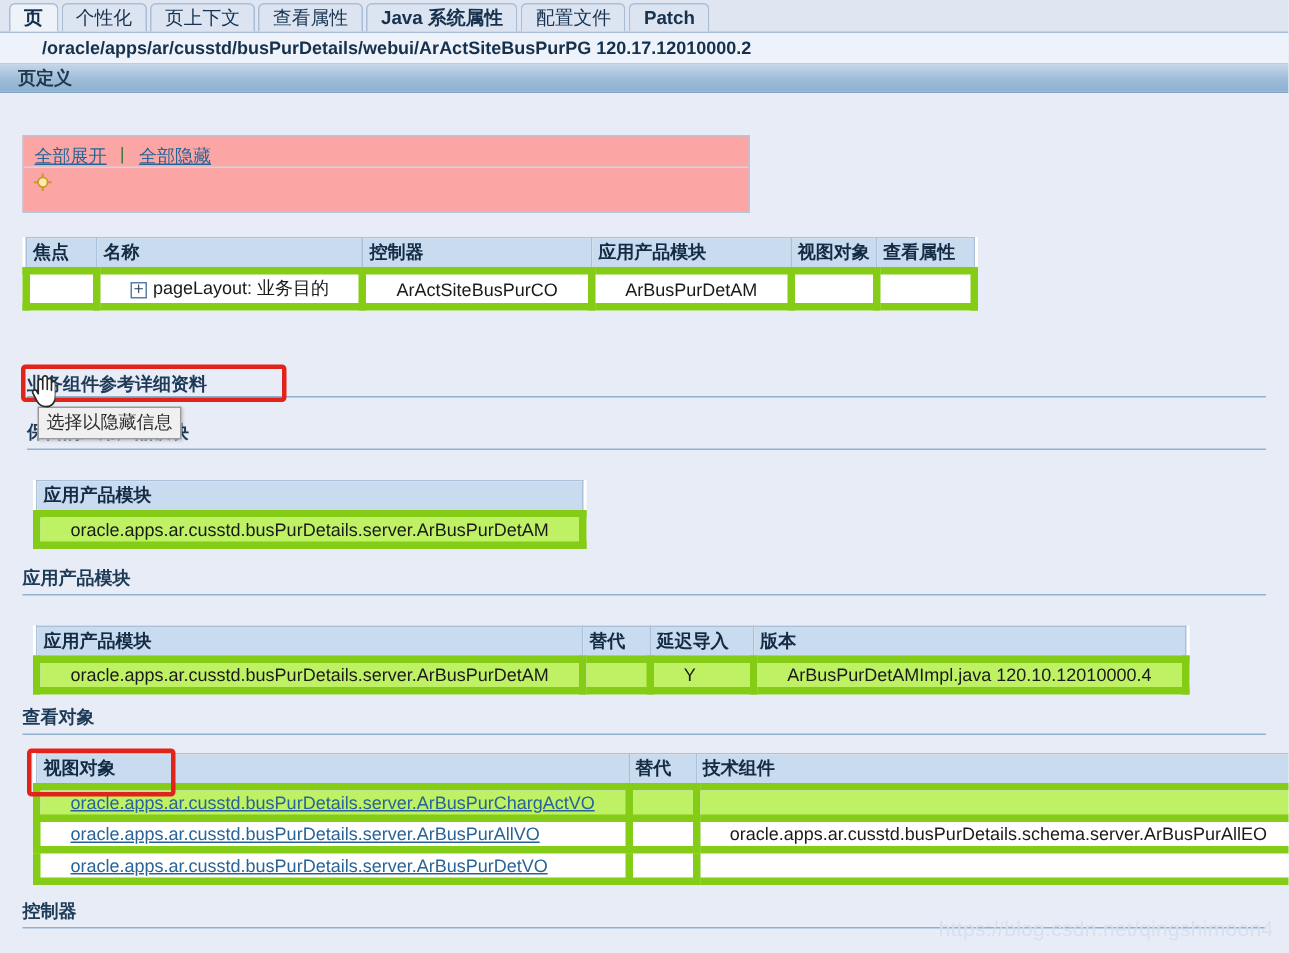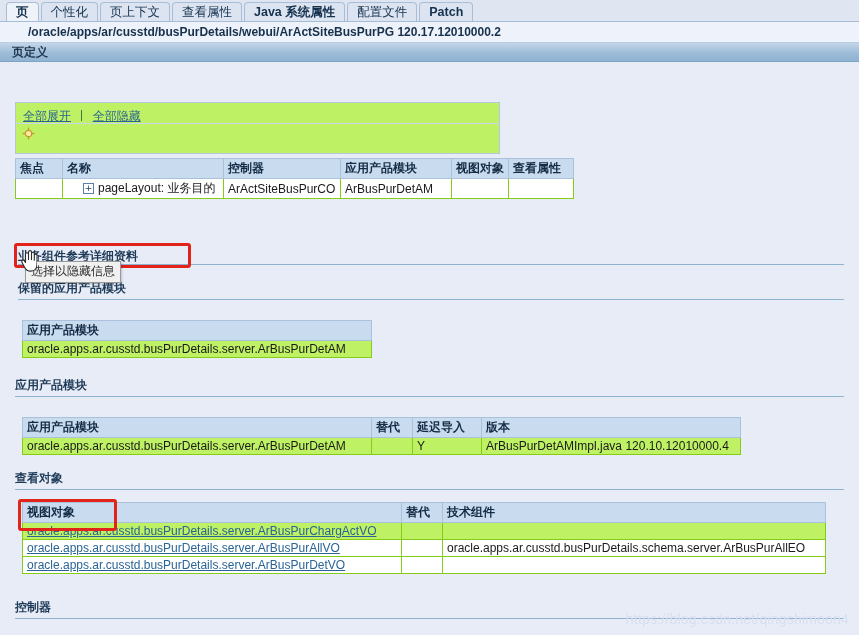--- a/index.html
+++ b/index.html
@@ -77,24 +77,24 @@
   
   .content {
     position: relative;
     padding: 0;
   }
 
   
   .exp-panel {
     position: absolute;
     left: 15px;
-    top: 40px;
+    top: 28px;
     width: 485px;
     height: 52px;
-    background: #bef264;
+    background: #fca5a5;
     border: 1px solid #b5c6dc;
     box-sizing: border-box;
   }
   .exp-links {
     padding: 5px 0 0 7px;
     height: 21px;
     box-sizing: border-box;
     border-bottom: 1px solid #c9d7e8;
     white-space: nowrap;
   }
@@ -128,22 +128,22 @@
     border: 1px solid #a9c1da;
     font-weight: bold;
     text-align: left;
     padding: 1px 4px;
     font-size: 12px;
     color: #132b44;
     white-space: nowrap;
     overflow: hidden;
   }
   table.g td {
-    border: 1px solid #84cc16;
-    padding: 1px 4px;
+    border: 5px solid #84cc16;
+    padding: 1px 20px;
     font-size: 12px;
     white-space: nowrap;
     overflow: hidden;
     height: 17px;
     box-sizing: border-box;
     margin-top: 24px;
   }
   td.alt { background: #bef264; }
   td.blank { background: #ffffff; }
 
@@ -363,21 +363,21 @@
         <td class="blank"></td>
       </tr>
     </tbody>
   </table>
 
   <div class="sect" style="top:537px;">控制器</div>
 
   <div class="redbox" style="left:14px; top:181px; width:177px; height:25px;"></div>
   <div class="redbox" style="left:18px; top:437px; width:99px; height:32px;"></div>
 
-  <div class="tooltip" style="left:25px; top:199px;">选择以隐藏信息</div>
+  <div class="tooltip" style="left:25px; top:209px;">选择以隐藏信息</div>
 
   <svg class="cursor-hand" style="left:20px; top:188px;" width="17" height="22" viewBox="0 0 17 22">
     <path d="M5.5 12.5 L5.5 4.2 a1.5 1.5 0 0 1 3 0 L8.5 9.5 L8.5 2.1 a1.5 1.5 0 0 1 3 0 L11.5 9.6 L11.5 3.6 a1.4 1.4 0 0 1 2.8 0 L14.3 10.2 L14.3 5.6 a1.35 1.35 0 0 1 2.7 0 L17 14.2 c0 4.2 -2.6 6.9 -6.2 6.9 c-3.4 0 -5.1 -1.6 -6.4 -4.2 L2 12.2 a1.4 1.4 0 0 1 2.3 -1.6 Z" fill="#ffffff" stroke="#2a2a2a" stroke-width="1.1" stroke-linejoin="round"></path>
   </svg>
 
 </div>
 
 <div class="watermark">https://blog.csdn.net/qingshimoon4</div>
 
 </body></html>

